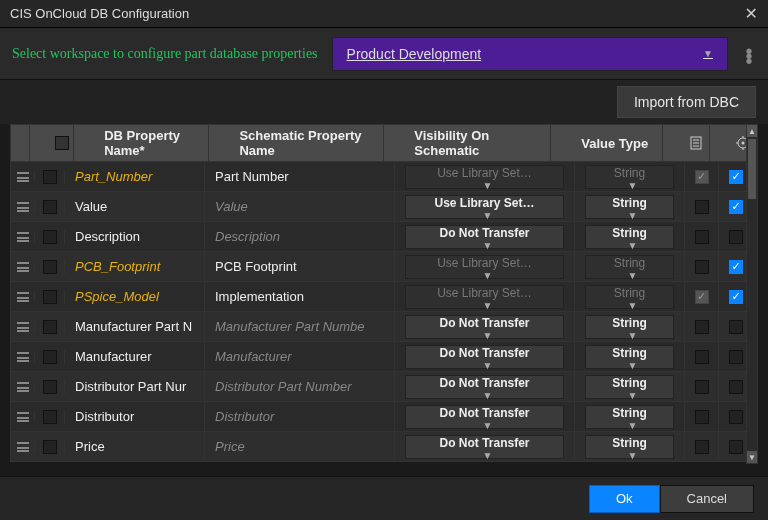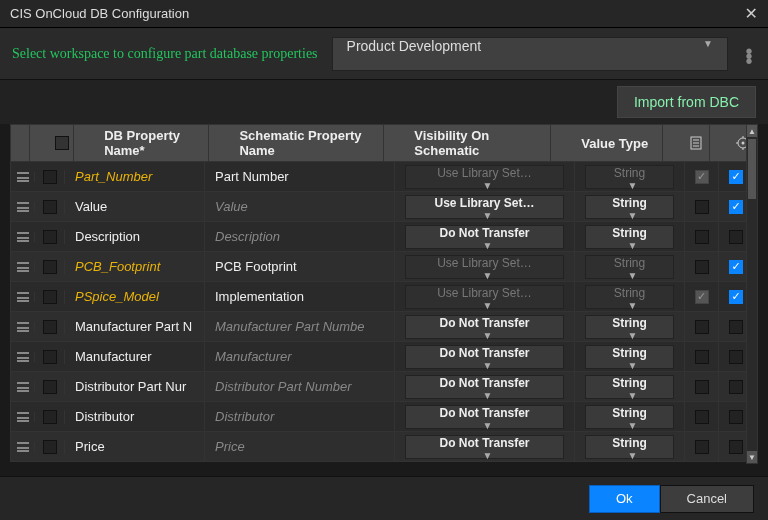--- a/index.html
+++ b/index.html
@@ -29,44 +29,46 @@
     display: flex;
     align-items: center;
     padding: 0 12px;
     border-bottom: 1px solid #111;
     gap: 14px;
   }
   .workspace-label { color: #22c55e; font-size: 14px; font-family: Liberation Serif, serif; }
   .workspace-select {
     flex: 1;
     height: 34px;
-    background: #404040;
+    background: #4c1d95;
     border: 1px solid #222;
     display: flex;
+    align-items: center;
     justify-content: space-between;
     padding: 0 14px;
     color: #ddd;
     font-size: 14px;
     cursor: pointer;
+    text-decoration: underline;
   }
   .kebab { color:#888; font-size: 20px; letter-spacing: 0; line-height: 10px; width:14px; text-align:center; cursor:pointer;}
   .kebab span{display:block;height:5px;}
   .toolbar-row {
     height: 44px;
     background: #222;
     display: flex;
     align-items: center;
     justify-content: flex-end;
     padding: 0 12px;
   }
   .import-btn {
     height: 32px;
     padding: 0 16px;
     background: #3a3a3a;
-    color: #86efac;
+    color: #e5e5e5;
     border: 1px solid #444;
     font-size: 14px;
     cursor: pointer;
     display:flex;align-items:center;
   }
   .grid-wrap {
     padding: 0 10px;
     height: 340px;
     overflow: hidden;
     position: relative;

